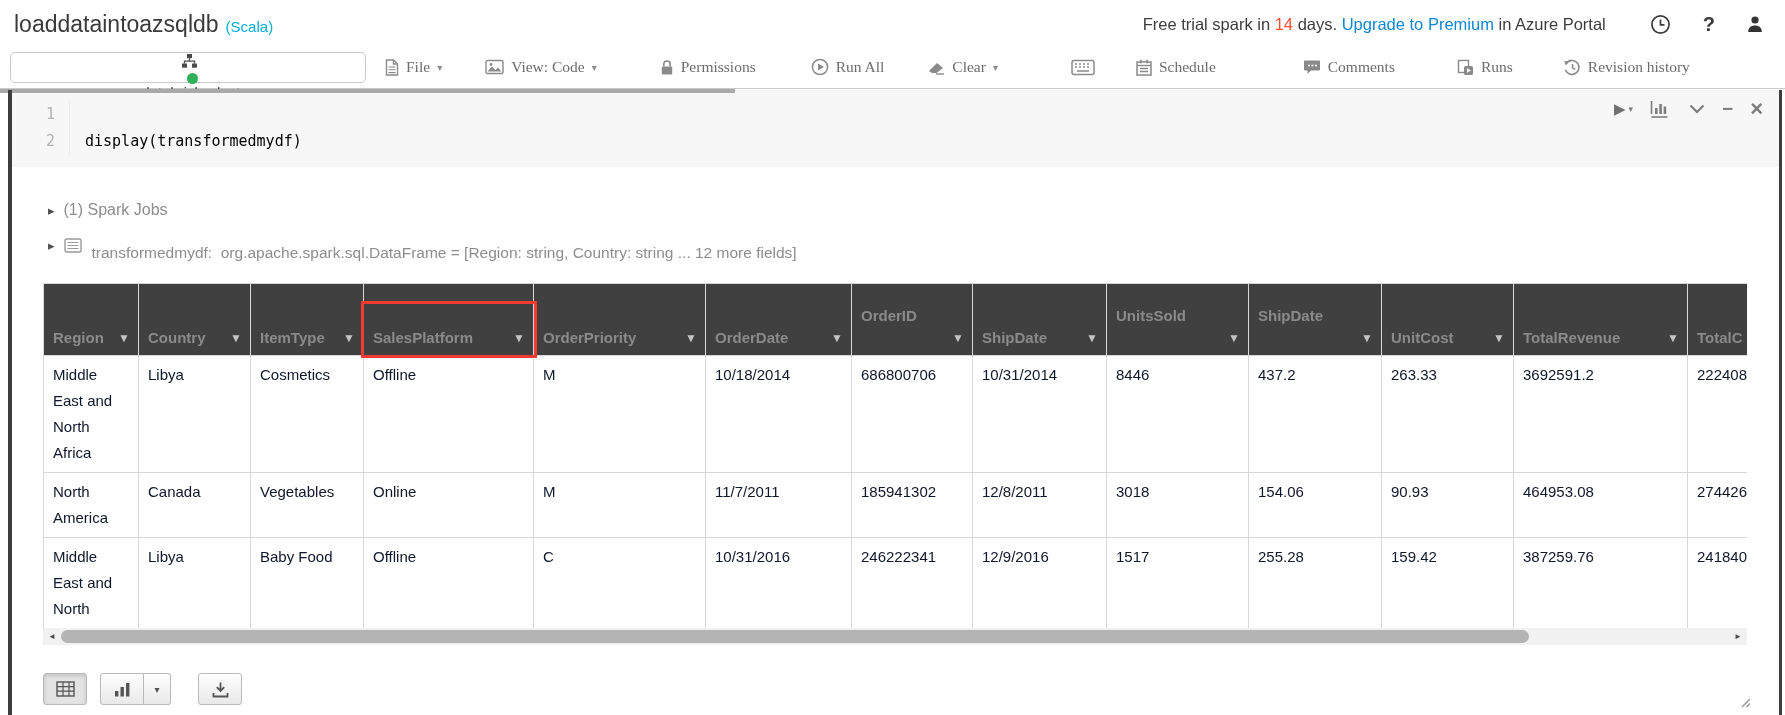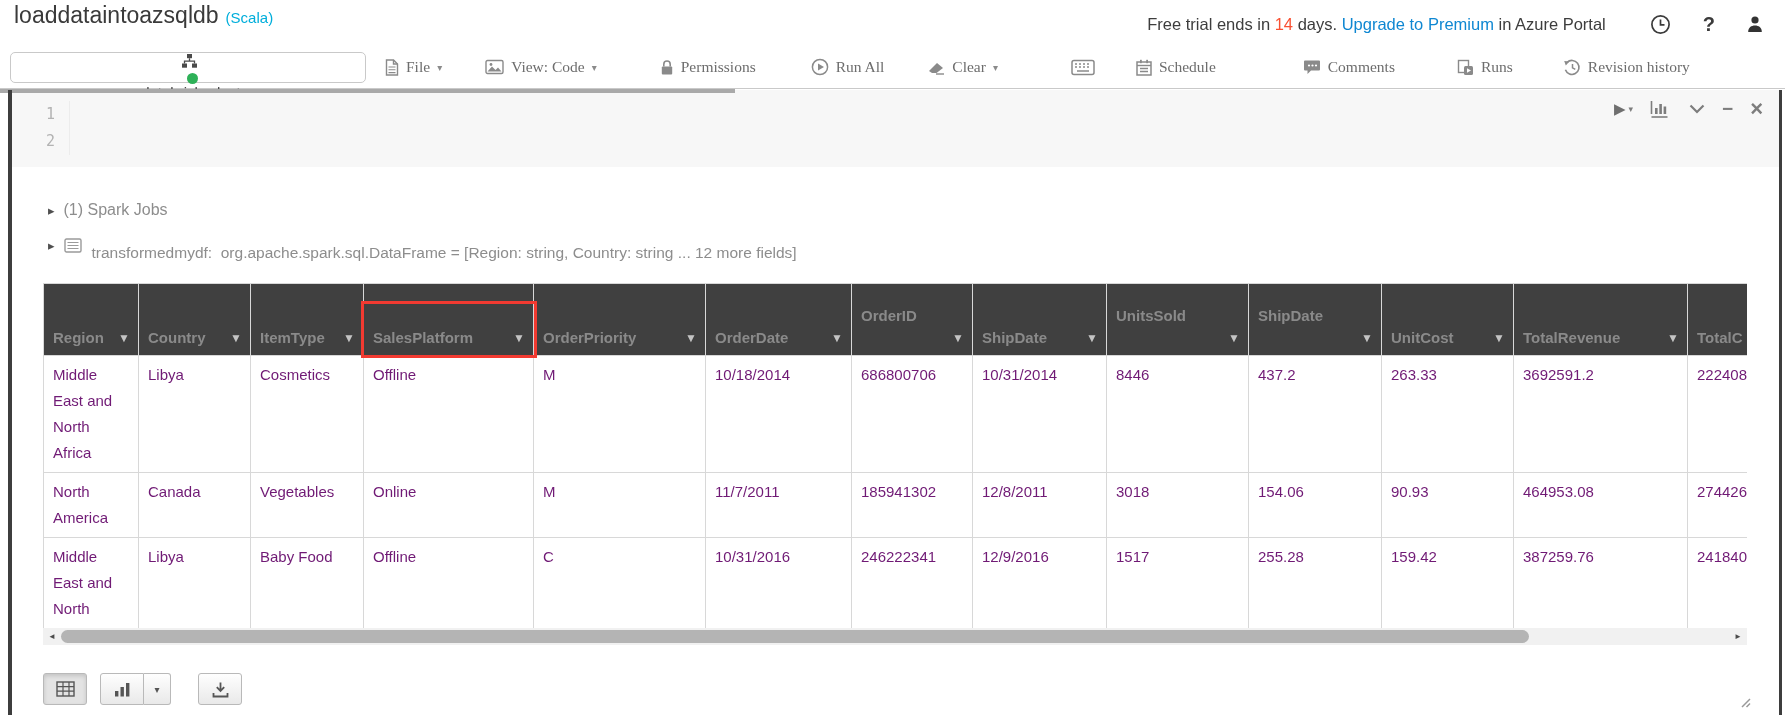--- a/index.html
+++ b/index.html
@@ -5,21 +5,21 @@
   :root{
     --scala:#00aedb; --link:#0f87d2; --trialred:#f95032; --green:#2eb158;
     --redbox:#f23a31; --kw:#770088; --def:#2137d0; --str:#2137d0;
   }
   *{box-sizing:border-box;}
   html,body{margin:0;padding:0;}
   body{width:1785px;height:715px;overflow:hidden;background:#fff;
        font-family:"Liberation Sans",sans-serif;position:relative;color:#3a3a3a;}
 
   
-  .topbar{height:46px;display:flex;justify-content:space-between;padding:2px 20px 0 14px;}
+  .topbar{height:46px;display:flex;justify-content:space-between;align-items:center;padding:2px 20px 0 14px;}
   .title-wrap{display:flex;align-items:baseline;}
   .title{font-size:23px;color:#3a3a3a;}
   .lang{font-size:15px;color:var(--scala);margin-left:7px;}
   .topbar-right{display:flex;align-items:center;font-size:16.5px;color:#3d3d3d;}
   .trial{white-space:pre;}
   .trial .days{color:var(--trialred);}
   .trial .upgrade{color:var(--link);cursor:pointer;text-decoration:none;}
   .top-icon{display:inline-flex;align-items:center;justify-content:center;cursor:pointer;}
   .ic-clock{margin-left:44px;}
   .ic-q{margin-left:32px;font-size:20px;font-weight:bold;color:#3b3b3b;}
@@ -63,21 +63,21 @@
   .tri{color:#4f4f4f;font-size:13px;margin-right:9px;}
   .df-line{margin:9px 0 0 36px;color:#8d8d8d;font-size:15.5px;display:flex;align-items:center;cursor:pointer;}
   .df-line svg{margin-right:10px;flex:none;}
   .df-text{white-space:pre;margin-top:16px;}
 
   
   .table-scroll{margin:21px 0 0 31px;width:1704px;height:345px;overflow:hidden;}
   table{border-collapse:collapse;table-layout:fixed;width:1772px;font-size:15px;}
   th,td{border:1px solid #d8d8d8;padding:6px 8px 6px 9px;text-align:left;vertical-align:top;overflow:hidden;}
   thead th{height:72px;vertical-align:bottom;background:#404040;color:#8a8a8a;font-weight:bold;padding-bottom:9px;cursor:pointer;}
-  td{color:#701a75;line-height:26px;}
+  td{color:#0f172a;line-height:26px;}
   .hdr-flex{display:flex;justify-content:space-between;align-items:flex-end;}
   .hdr-arrow{color:#c4c4c4;font-size:12px;margin-left:6px;line-height:16px;}
   th.stacked .hdr-flex{display:block;}
   th.stacked .hdr-arrow{display:block;text-align:right;margin-left:0;margin-top:6px;}
   th.highlighted{position:relative;overflow:visible;margin-left:23px;}
   .red-box{position:absolute;left:-3px;right:-4px;top:17px;bottom:-3px;border:3px solid var(--redbox);pointer-events:none;z-index:6;}
 
   
   .hscrollbar{margin-left:31px;width:1704px;height:17px;background:#f1f1f1;display:flex;align-items:center;cursor:pointer;}
   .sb-arrow{width:18px;text-align:center;color:#4c4c4c;font-size:8px;line-height:17px;flex:none;}
@@ -97,21 +97,21 @@
 </style>
 </head>
 <body>
 
 <div class="topbar">
   <div class="title-wrap">
     <span class="title">loaddataintoazsqldb</span>
     <span class="lang">(Scala)</span>
   </div>
   <div class="topbar-right">
-    <span class="trial"><span>Free trial ends in </span><span class="days">14</span><span> days. </span><a class="upgrade">Upgrade to Premium</a><span> in Azure Portal</span></span>
+    <span class="trial"><span>Free trial spark in </span><span class="days">14</span><span> days. </span><a class="upgrade">Upgrade to Premium</a><span> in Azure Portal</span></span>
     <span class="top-icon ic-clock">
       <svg width="21" height="21" viewBox="0 0 21 21">
           <circle cx="10.5" cy="10.5" r="8.6" fill="none" stroke="#3b3b3b" stroke-width="1.7"></circle>
           <path d="M10.5 5.6 v5.2 h4" fill="none" stroke="#3b3b3b" stroke-width="1.7"></path>
         </svg>
     </span>
     <span class="top-icon ic-q">?</span>
     <span class="top-icon ic-user">
       <svg width="20" height="20" viewBox="0 0 20 20">
           <circle cx="10" cy="6" r="3.6" fill="#333"></circle>
@@ -255,20 +255,21 @@
     <span class="ca ca-close">×</span>
   </div>
 
   <div class="code-area">
     <div id="code-lines">
         <div class="code-line">
           <span class="ln">1</span>
         </div>
         <div class="code-line">
           <span class="ln">2</span>
+          <span class="code-text"><span>display(transformedmydf)</span></span>
         </div>
       </div>
   </div>
 
   <div class="spark-jobs">
     <span class="tri">▸</span>
     <span>(1) Spark Jobs</span>
   </div>
 
   <div class="df-line">

